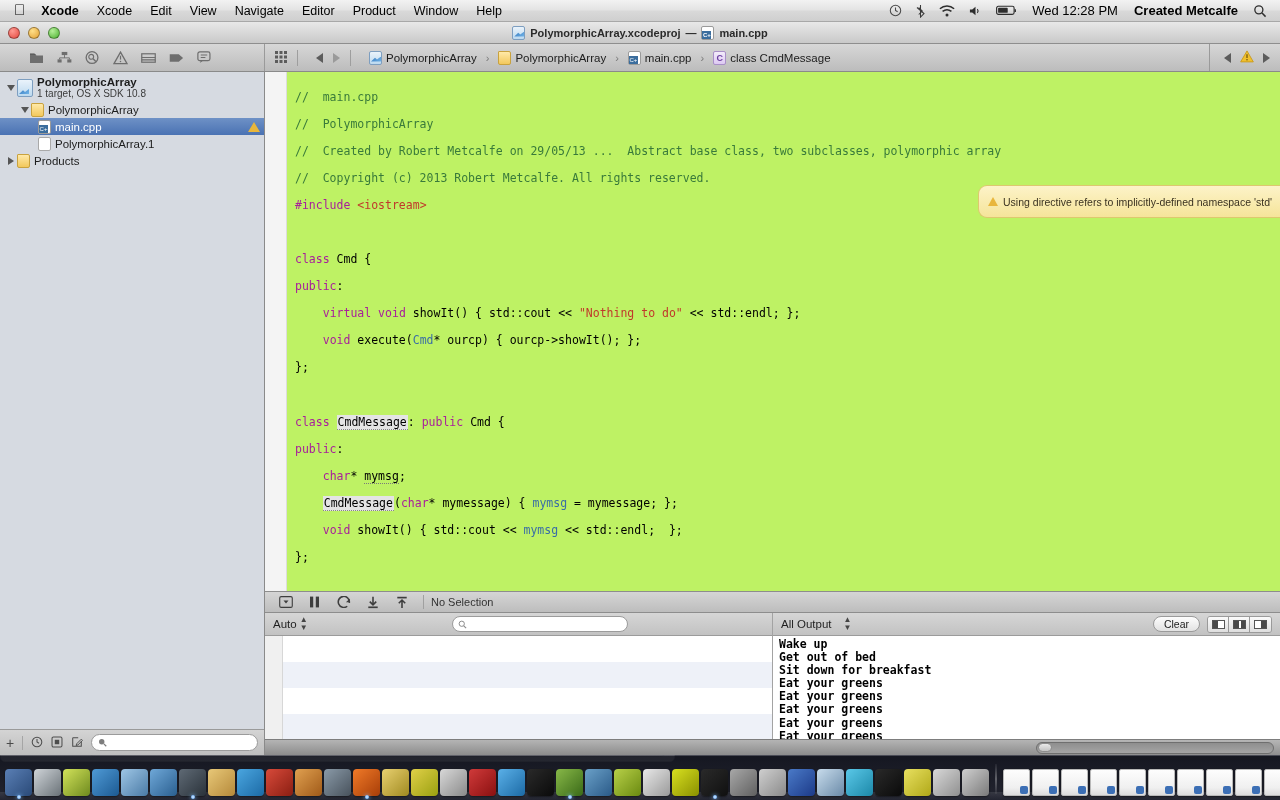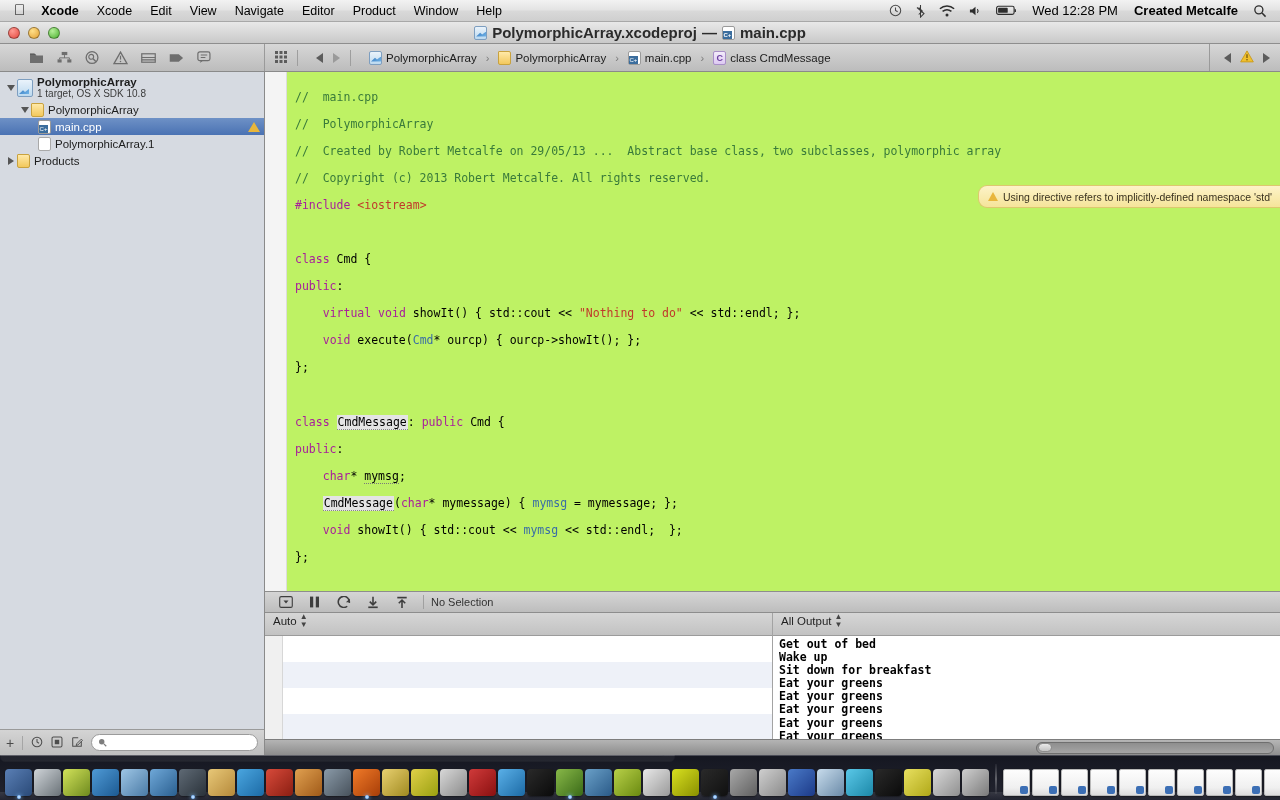--- a/index.html
+++ b/index.html
@@ -48,21 +48,21 @@
     border-bottom:1px solid #8e8e8e;
     display:flex; align-items:center; position:relative;
   }
   .traffic { display:flex; gap:8px; padding-left:8px; }
   .tl { width:12px; height:12px; border-radius:50%; border:1px solid rgba(0,0,0,.35); }
   .tl.r { background: radial-gradient(circle at 35% 30%, #ff9a92, #e2463d); }
   .tl.y { background: radial-gradient(circle at 35% 30%, #ffe08a, #e2a033); }
   .tl.g { background: radial-gradient(circle at 35% 30%, #b6f09a, #49b02e); }
   #title-center {
     position:absolute; left:0; right:0; text-align:center;
-    font-size:15px; font-weight:bold; color:#2b2b2b;
+    font-size:11px; font-weight:bold; color:#2b2b2b;
     display:flex; align-items:center; justify-content:center; gap:5px;
   }
 
   #toolbar {
     height:28px; min-height:28px;
     background: linear-gradient(to bottom,#d7d7d7,#bcbcbc);
     border-bottom:1px solid #8a8a8a;
     display:flex; align-items:stretch;
   }
   #tb-left { width:265px; display:flex; align-items:center; border-right:1px solid #9a9a9a; padding-left:22px; gap:0px; }
@@ -135,21 +135,21 @@
   .cmt { color:#397a3a; }
   .kw  { color:#a81e9b; }
   .str { color:#c0392b; }
   .pre { color:#a81e9b; }
   .hdr { color:#c0392b; }
   .typ { color:#3a6ea5; }
   .var { color:#3a6ea5; }
   .box { background:#e4e4e4; border-bottom:1px dotted #888; padding:0 1px;}
   .ul  { border-bottom:1px dotted #7a7a7a; }
   #warn-banner {
-    position:absolute; right:0; top:113px; height:23px;
+    position:absolute; right:0; top:113px; height:33px;
     background:linear-gradient(to bottom,#fdf3c8,#f5e49a);
     border:1px solid #ddc86f; border-right:none; border-radius:9px 0 0 9px;
     display:flex; align-items:center; gap:5px; padding:0 8px 0 9px;
     font-size:10.5px; color:#3a3220; white-space:nowrap;
   }
   .wtri { width:0;height:0;border-left:5px solid transparent;border-right:5px solid transparent;border-bottom:9px solid #e8b63c;}
 
   
   #debugbar {
     height:22px; min-height:22px;
@@ -160,21 +160,21 @@
   .db-btn { width:29px; height:18px; display:flex; align-items:center; justify-content:center; color:#3e3e3e;}
   .db-sep{width:1px;height:14px;background:#a0a0a0;margin:0 7px;}
 
   #debugarea { flex:1; display:flex; min-height:0; background:#fff; }
   #dbg-left { width:508px; min-width:508px; display:flex; flex-direction:column; border-right:1px solid #a3a3a3;}
   #dbg-right { flex:1; display:flex; flex-direction:column; }
   .dbg-head {
     height:19px; min-height:23px;
     background:linear-gradient(to bottom,#d6d6d6,#c2c2c2);
     border-bottom:1px solid #9b9b9b;
-    display:flex; padding:0 8px; gap:8px; font-size:11.5px; color:#1f1f1f;flex-direction:column;
+    display:flex; align-items:center; padding:0 8px; gap:8px; font-size:11.5px; color:#1f1f1f;
   }
   .stepper { display:inline-block; font-size:8px; line-height:8px; color:#444; }
   .dbg-search {
     width:176px; height:16px; background:#fff; border:1px solid #9b9b9b; border-radius:8px;
     display:flex; align-items:center; padding:0 5px; gap:4px; font-size:10px; color:#aaa; margin-left:auto; margin-right:auto;
   }
   #vars { flex:1; background:#fff; padding-left:18px; position:relative; overflow:hidden;}
   #vars:before{content:"";position:absolute;left:0;top:0;bottom:0;width:17px;background:#f0f0f0;border-right:1px solid #d7d7d7;}
   .vrow { height:13px; }
   .vrow.alt { background:#eef1f8; }
@@ -618,21 +618,21 @@
               <div class="vrow"></div>
               <div class="vrow"></div>
               <div class="vrow alt"></div>
               <div class="vrow alt"></div>
 
             </div>
           </div>
 
           <div id="dbg-right">
             <div class="dbg-head">
-              <span style="display:flex;align-items:center;gap:3px;">
+              <span style="display:flex;align-items:center;gap:12px;">
                 <span>All Output</span>
                 <span class="stepper">▲<br>▼</span>
               </span>
               <span style="margin-left:auto;display:flex;align-items:center;">
                 <span class="clear-btn">Clear</span>
                 <span class="seg">
                   <div>
                     <span class="segico">
                         <i style="width:5px;background:#4a4a4a;"></i>
                         <i style="flex:1;background:#fff;"></i>
@@ -647,21 +647,21 @@
                   </div>
                   <div>
                     <span class="segico">
                         <i style="flex:1;background:#fff;"></i>
                         <i style="width:5px;background:#4a4a4a;"></i>
                       </span>
                   </div>
                 </span>
               </span>
             </div>
-            <div id="console"><div>Get out of bed</div><div>Wake up</div><div>Sit down for breakfast</div><div>Eat your greens</div><div>Eat your greens</div><div>Eat your greens</div><div>Eat your greens</div><div>Eat your greens</div></div>
+            <div id="console"><div>Wake up</div><div>Get out of bed</div><div>Sit down for breakfast</div><div>Eat your greens</div><div>Eat your greens</div><div>Eat your greens</div><div>Eat your greens</div><div>Eat your greens</div></div>
           </div>
 
         </div>
 
         <div id="bottomscroll">
           <div id="bs-mid"></div>
           <div id="bs-right">
             <span class="hscroll-track">
               <span class="hscroll-thumb"></span>
             </span>

